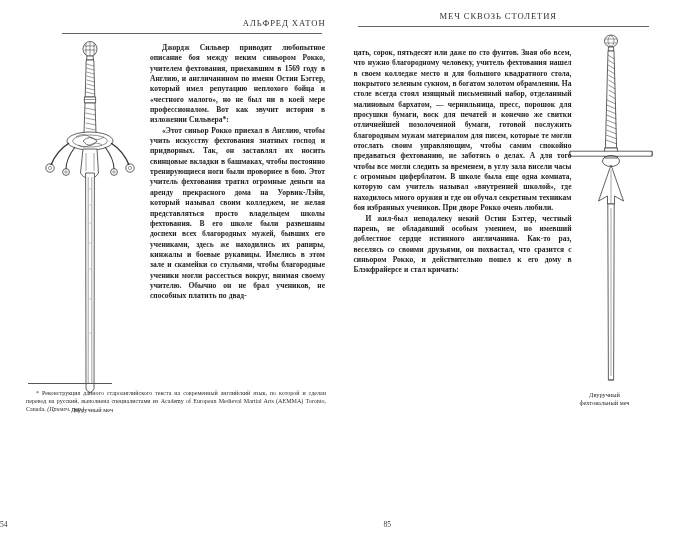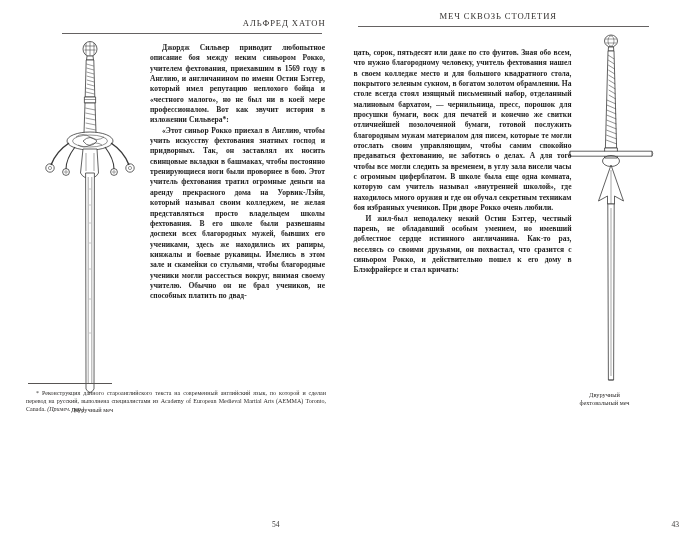--- a/index.html
+++ b/index.html
@@ -60,21 +60,21 @@
   }
   .fn-rule{width:84px;height:1px;background:#585553;margin:0 0 5px 2px;}
   .fn-text{
     font-size:6.05px;line-height:8.1px;text-align:justify;
     color:#2e2c2b;text-indent:10px;margin:0;width:300px;
   }
   .fn-text i{font-style:italic;}
 
   .folio{
     position:absolute;bottom:11px;left:0;right:0;
-    text-align:right;font-size:7.6px;color:#3a3837;
+    text-align:left;font-size:7.6px;color:#3a3837;
   }
   .folio-left{padding-right:60px;}
   .folio-right{padding-left:44px;}
 
   
   .caption{
     position:absolute;font-size:6.35px;line-height:7.6px;
     text-align:center;color:#2f2d2c;white-space:pre-line;
   }
   .cap-left{left:6px;top:363px;width:120px;}
@@ -250,16 +250,16 @@
       <div class="caption cap-right">Двуручный
 фехтовальный меч</div>
 
       <div class="textcol right-text-top">
         <p class="noind">цать, сорок, пятьдесят или даже по сто фунтов. Зная обо всем, что нужно благородному человеку, учитель фехтования нашел в своем колледже место и для большого квадратного стола, покрытого зеленым сукном, в богатом золотом обрамлении. На столе всегда стоял изящный письменный набор, отделанный малиновым бархатом, — чернильница, пресс, порошок для просушки бумаги, воск для печатей и конечно же свитки отличнейшей позолоченной бумаги, готовой послужить благородным мужам материалом для писем, которые те могли отослать своим управляющим, чтобы самим спокойно предаваться фехтованию, не заботясь о делах. А для того чтобы все могли следить за временем, в углу зала висели часы с огромным циферблатом. В школе была еще одна комната, которую сам учитель называл «внутренней школой», где находилось много оружия и где он обучал секретным техникам боя избранных учеников. При дворе Рокко очень любили.</p>
         <p>И жил-был неподалеку некий Остин Бэггер, честный парень, не обладавший особым умением, но имевший доблестное сердце истинного англичанина. Как-то раз, веселясь со своими друзьями, он похвастал, что сразится с синьором Рокко, и действительно пошел к его дому в Блэкфрайерсе и стал кричать:</p>
       </div>
 
     </div>
 
-    <div class="folio folio-right">43</div>
+    <div class="folio folio-right">85</div>
   </div>
 
 </div>
 
 </body></html>

